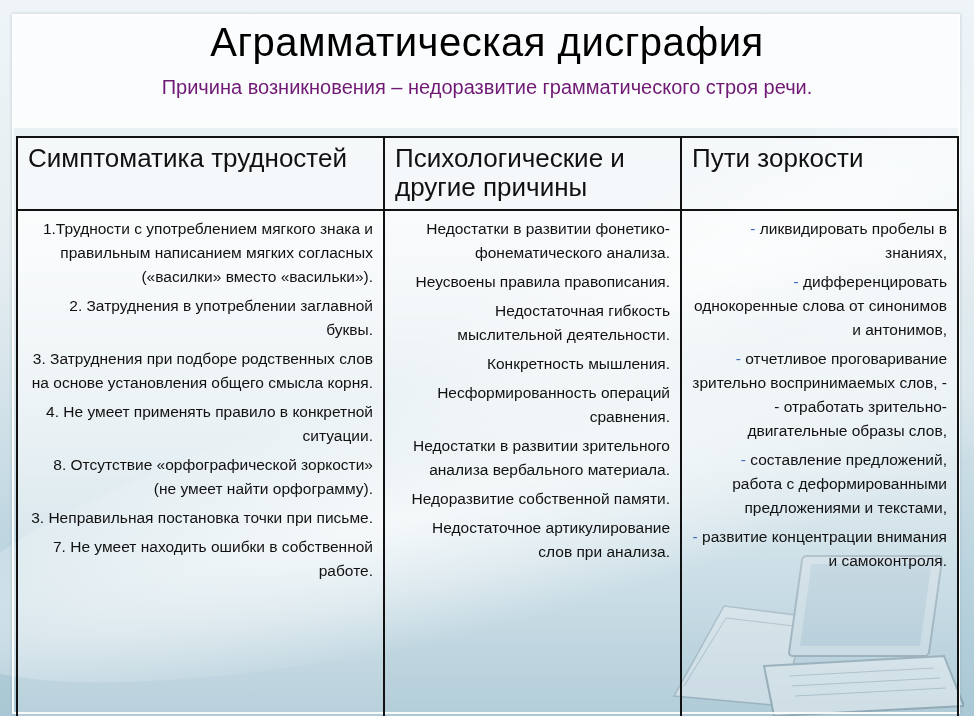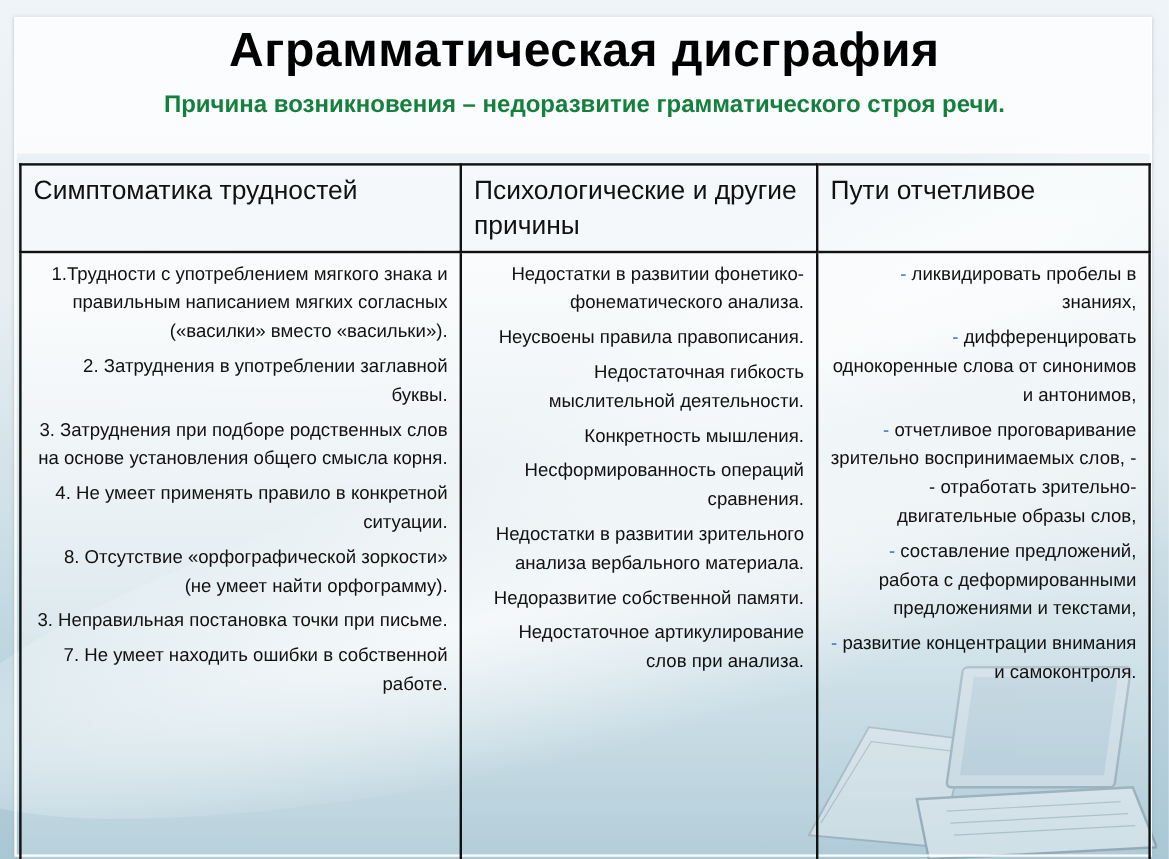--- a/index.html
+++ b/index.html
@@ -32,36 +32,36 @@
     box-shadow: 0 0 3px rgba(150,170,180,0.6);
     box-sizing: border-box;
     pointer-events: none;
   }
   .title-bg {
     position: absolute; left: 14px; top: 16px; width: 944px; height: 112px;
     background: rgba(255,255,255,0.75);
   }
   h1.title {
     position: absolute; left: 0; right: 0; top: 20px; margin: 0;
-    text-align: center; font-size: 40px; font-weight: bold; color: #000;
+    text-align: center; font-size: 40px; font-weight: normal; color: #000;
     letter-spacing: 0.5px;
   }
   .subtitle {
     position: absolute; left: 0; right: 0; top: 76px; margin: 0;
-    text-align: center; font-size: 20px; font-weight: bold; color: #15803d;
+    text-align: center; font-size: 20px; font-weight: normal; color: #701a75;
   }
   table.main {
     position: absolute; left: 16px; top: 136px; width: 941px;
     border-collapse: collapse; table-layout: fixed;
   }
   table.main th, table.main td {
     border: 2px solid #111; vertical-align: top; text-align: left;
   }
   table.main th {
-    font-weight: normal; font-size: 22px; line-height: 29px;
+    font-weight: normal; font-size: 26px; line-height: 29px;
     padding: 6px 10px 4px 10px; height: 61px; color: #111;
     background: rgba(255,255,255,0.55);
   }
   table.main td {
     font-size: 15.5px; line-height: 24px; padding: 6px 10px 0 10px;
     height: 508px; color: #111;
   }
   td.col-1 { background: linear-gradient(180deg, rgba(255,255,255,0.8) 0%, rgba(255,255,255,0.45) 60%, rgba(255,255,255,0.15) 100%); }
   td.col-2 { background: linear-gradient(180deg, rgba(255,255,255,0.75) 0%, rgba(255,255,255,0.35) 60%, rgba(255,255,255,0.1) 100%); }
   td.col-3 { background: linear-gradient(180deg, rgba(255,255,255,0.7) 0%, rgba(255,255,255,0.35) 60%, rgba(255,255,255,0.05) 100%); }
@@ -92,21 +92,21 @@
 <table class="main">
   <colgroup>
     <col style="width:367px">
     <col style="width:297px">
     <col style="width:277px">
   </colgroup>
   <thead>
     <tr>
       <th>Симптоматика трудностей</th>
       <th>Психологические и другие причины</th>
-      <th>Пути отчетливое</th>
+      <th>Пути зоркости</th>
     </tr>
   </thead>
   <tbody>
     <tr>
       <td class="col-1">
         <p class="item">1.Трудности с употреблением мягкого знака и правильным написанием мягких согласных («василки» вместо «васильки»).</p>
         <p class="item">2. Затруднения в употреблении заглавной буквы.</p>
         <p class="item">3. Затруднения при подборе родственных слов на основе установления общего смысла корня.</p>
         <p class="item">4. Не умеет применять правило в конкретной ситуации.</p>
         <p class="item">8. Отсутствие «орфографической зоркости» (не умеет найти орфограмму).</p>

